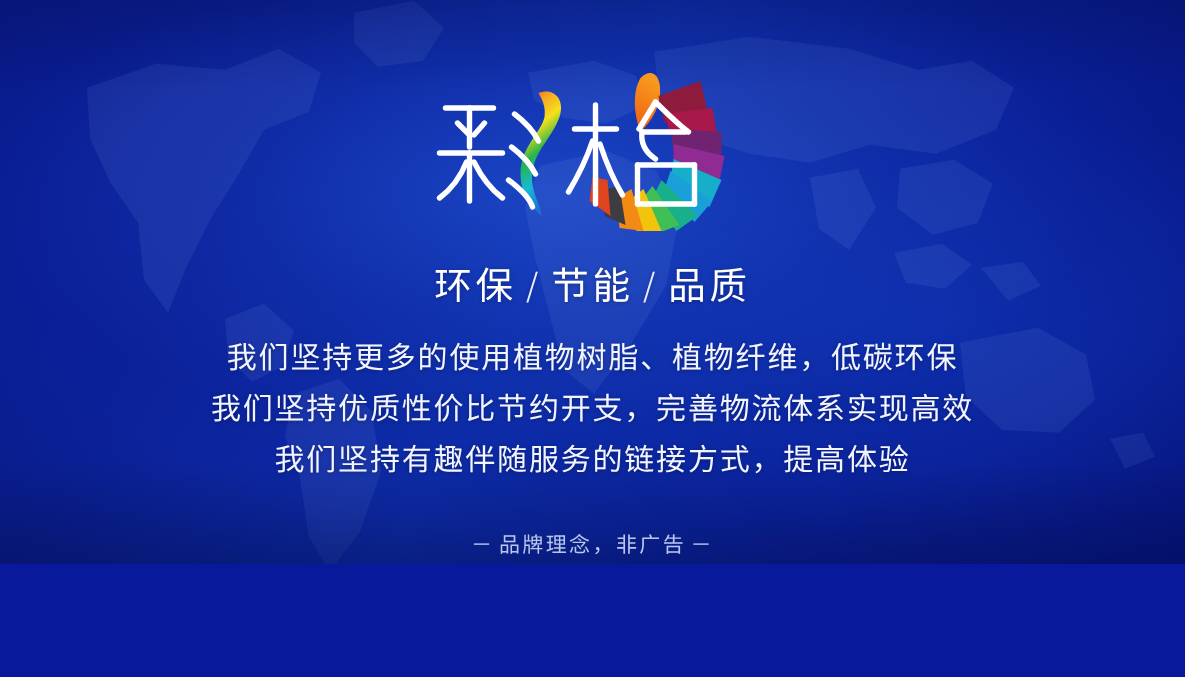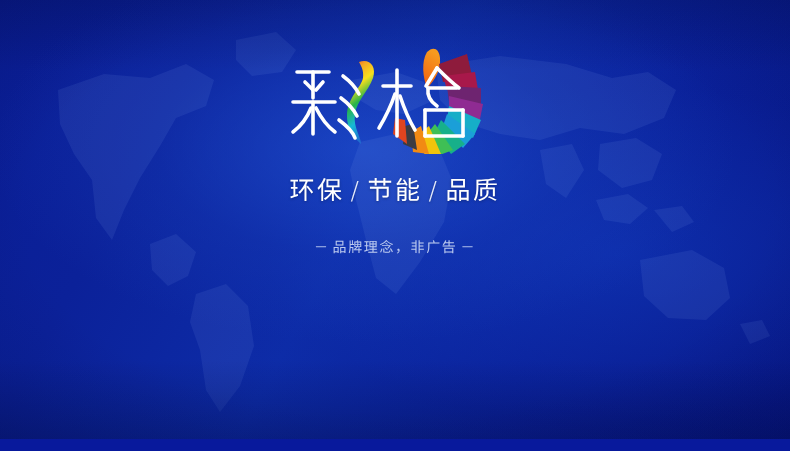--- a/index.html
+++ b/index.html
@@ -7,21 +7,21 @@
 
   html, body {
     width:790px; height:451px;
     overflow:hidden;
     background:#08199c;
   }
 
   .banner {
     position:relative;
     width:790px;
-    height:439px;
+    height:376px;
     overflow:hidden;
     font-family:"DejaVu Sans","Liberation Sans",sans-serif;
     background:
       radial-gradient(ellipse 62% 58% at 46% 34%, rgba(37,90,220,0.55) 0%, rgba(25,64,190,0.30) 42%, rgba(10,32,150,0.0) 76%),
       radial-gradient(ellipse 80% 70% at 78% 58%, rgba(20,70,205,0.40) 0%, rgba(12,40,160,0.12) 55%, rgba(8,24,140,0) 82%),
       linear-gradient(118deg, #0a1d95 0%, #0b2199 22%, #0d2ca8 46%, #0a2099 70%, #071585 100%);
   }
 
   
   .map-watermark {
@@ -213,19 +213,24 @@
           <path d="M178 68 L178 94"></path>
           <path d="M140 94 L178 94"></path>
         </g>
       </svg>
     </div>
 
     <div class="tagline">
       <span>环保</span><span class="sep">/</span><span>节能</span><span class="sep">/</span><span>品质</span>
     </div>
 
+    <div class="body-lines">
+      <div class="body-line">我们坚持更多的使用植物树脂、植物纤维，低碳环保</div>
+      <div class="body-line">我们坚持优质性价比节约开支，完善物流体系实现高效</div>
+      <div class="body-line">我们坚持有趣伴随服务的链接方式，提高体验</div>
+    </div>
 
     <div class="footnote">
       <span class="dash">－</span><span>品牌理念，非广告</span><span class="dash">－</span>
     </div>
 
   </div>
 </div>
 
 </body></html>

